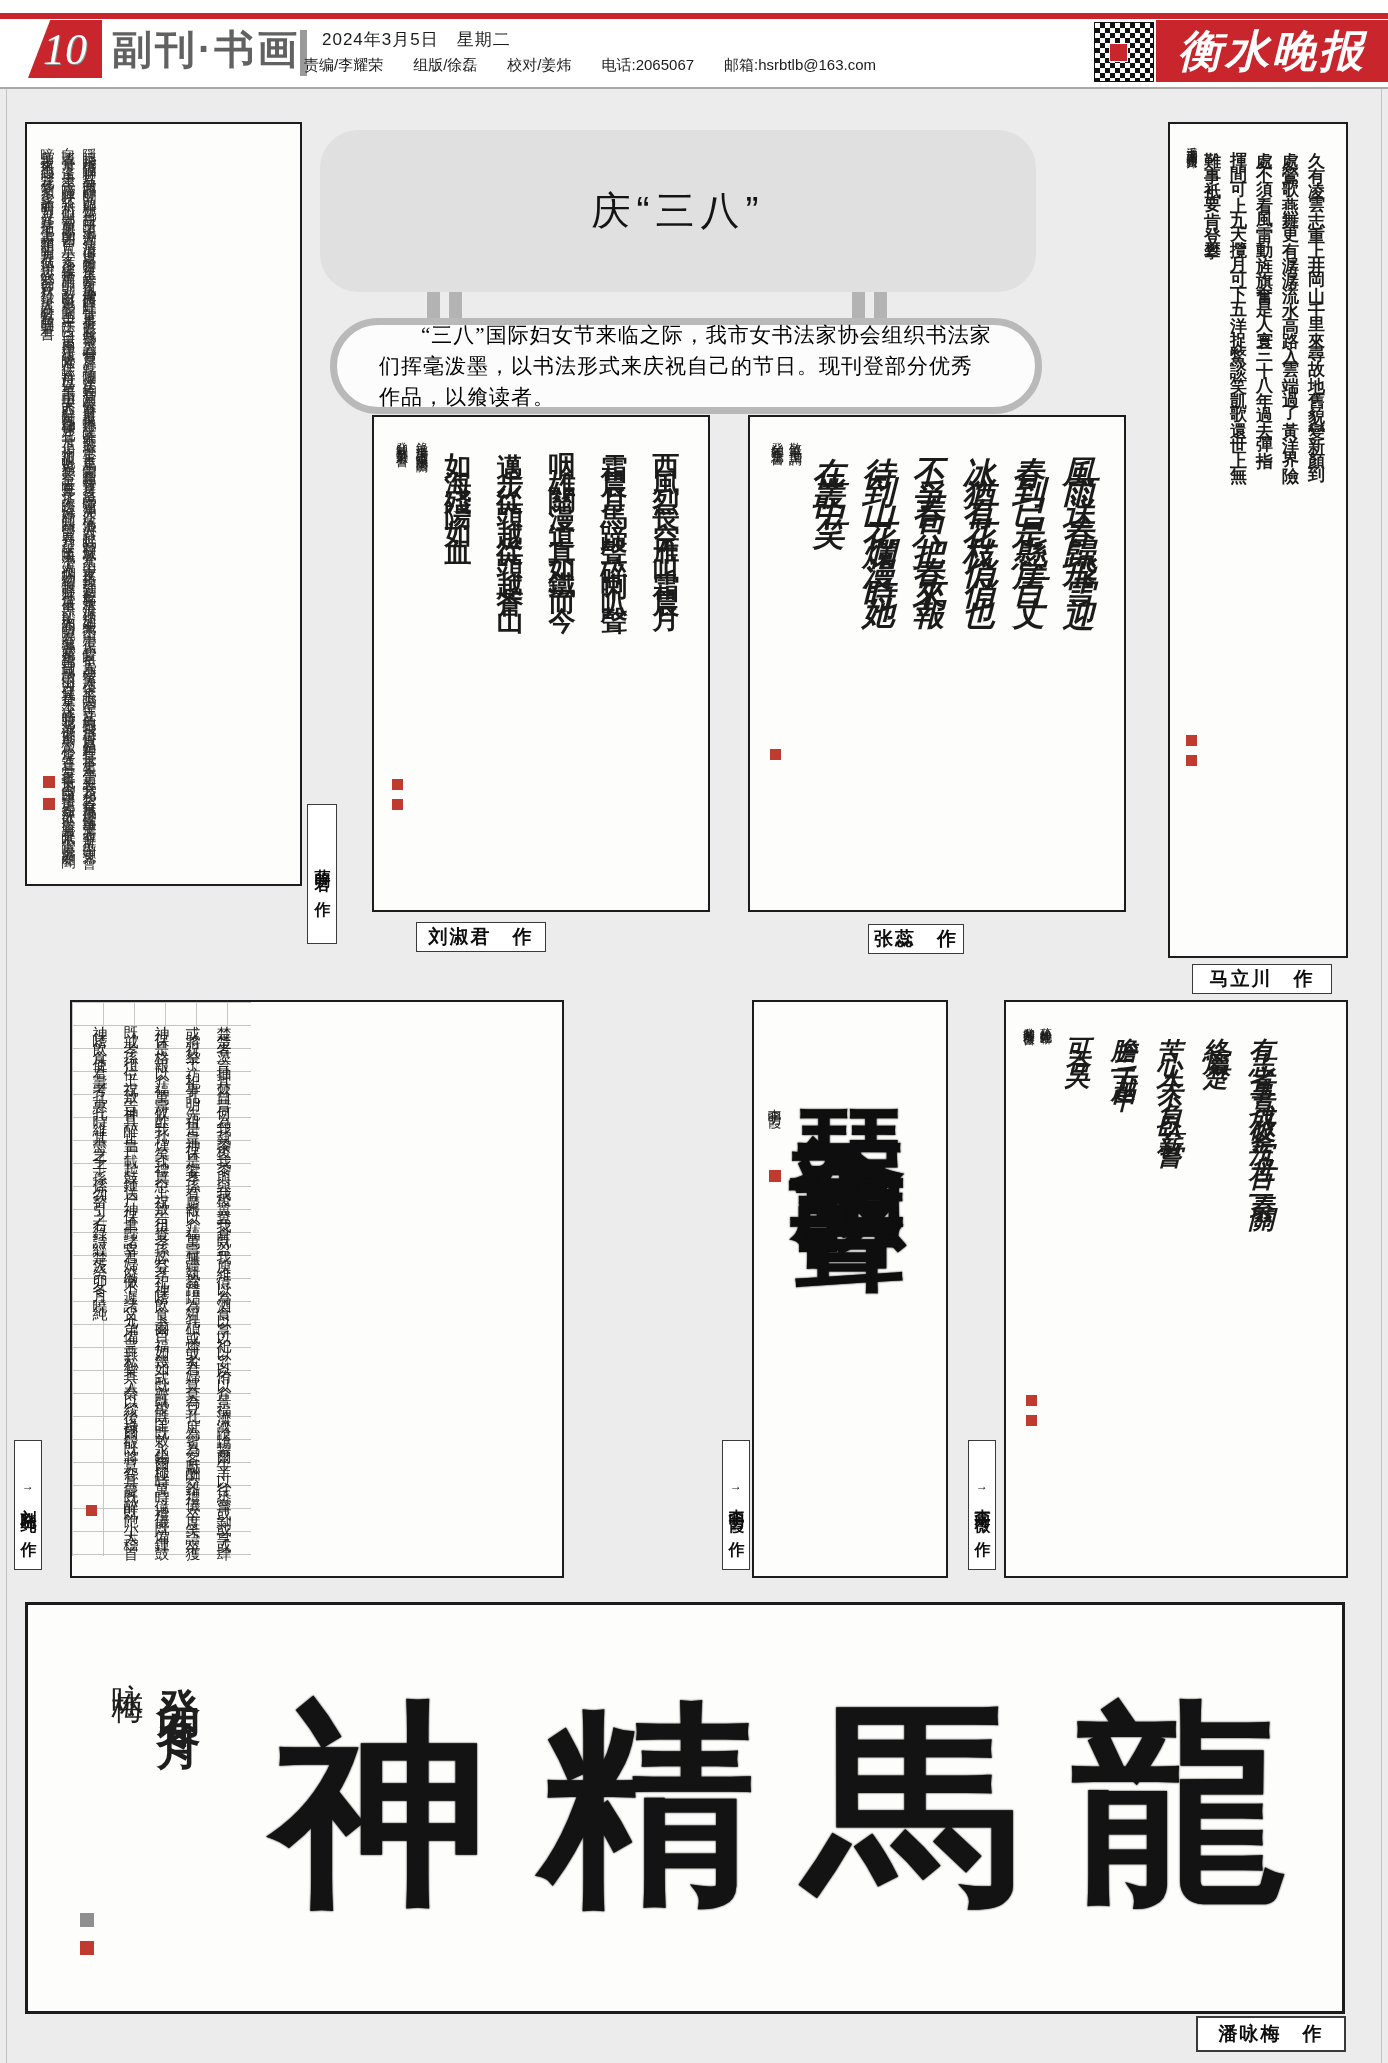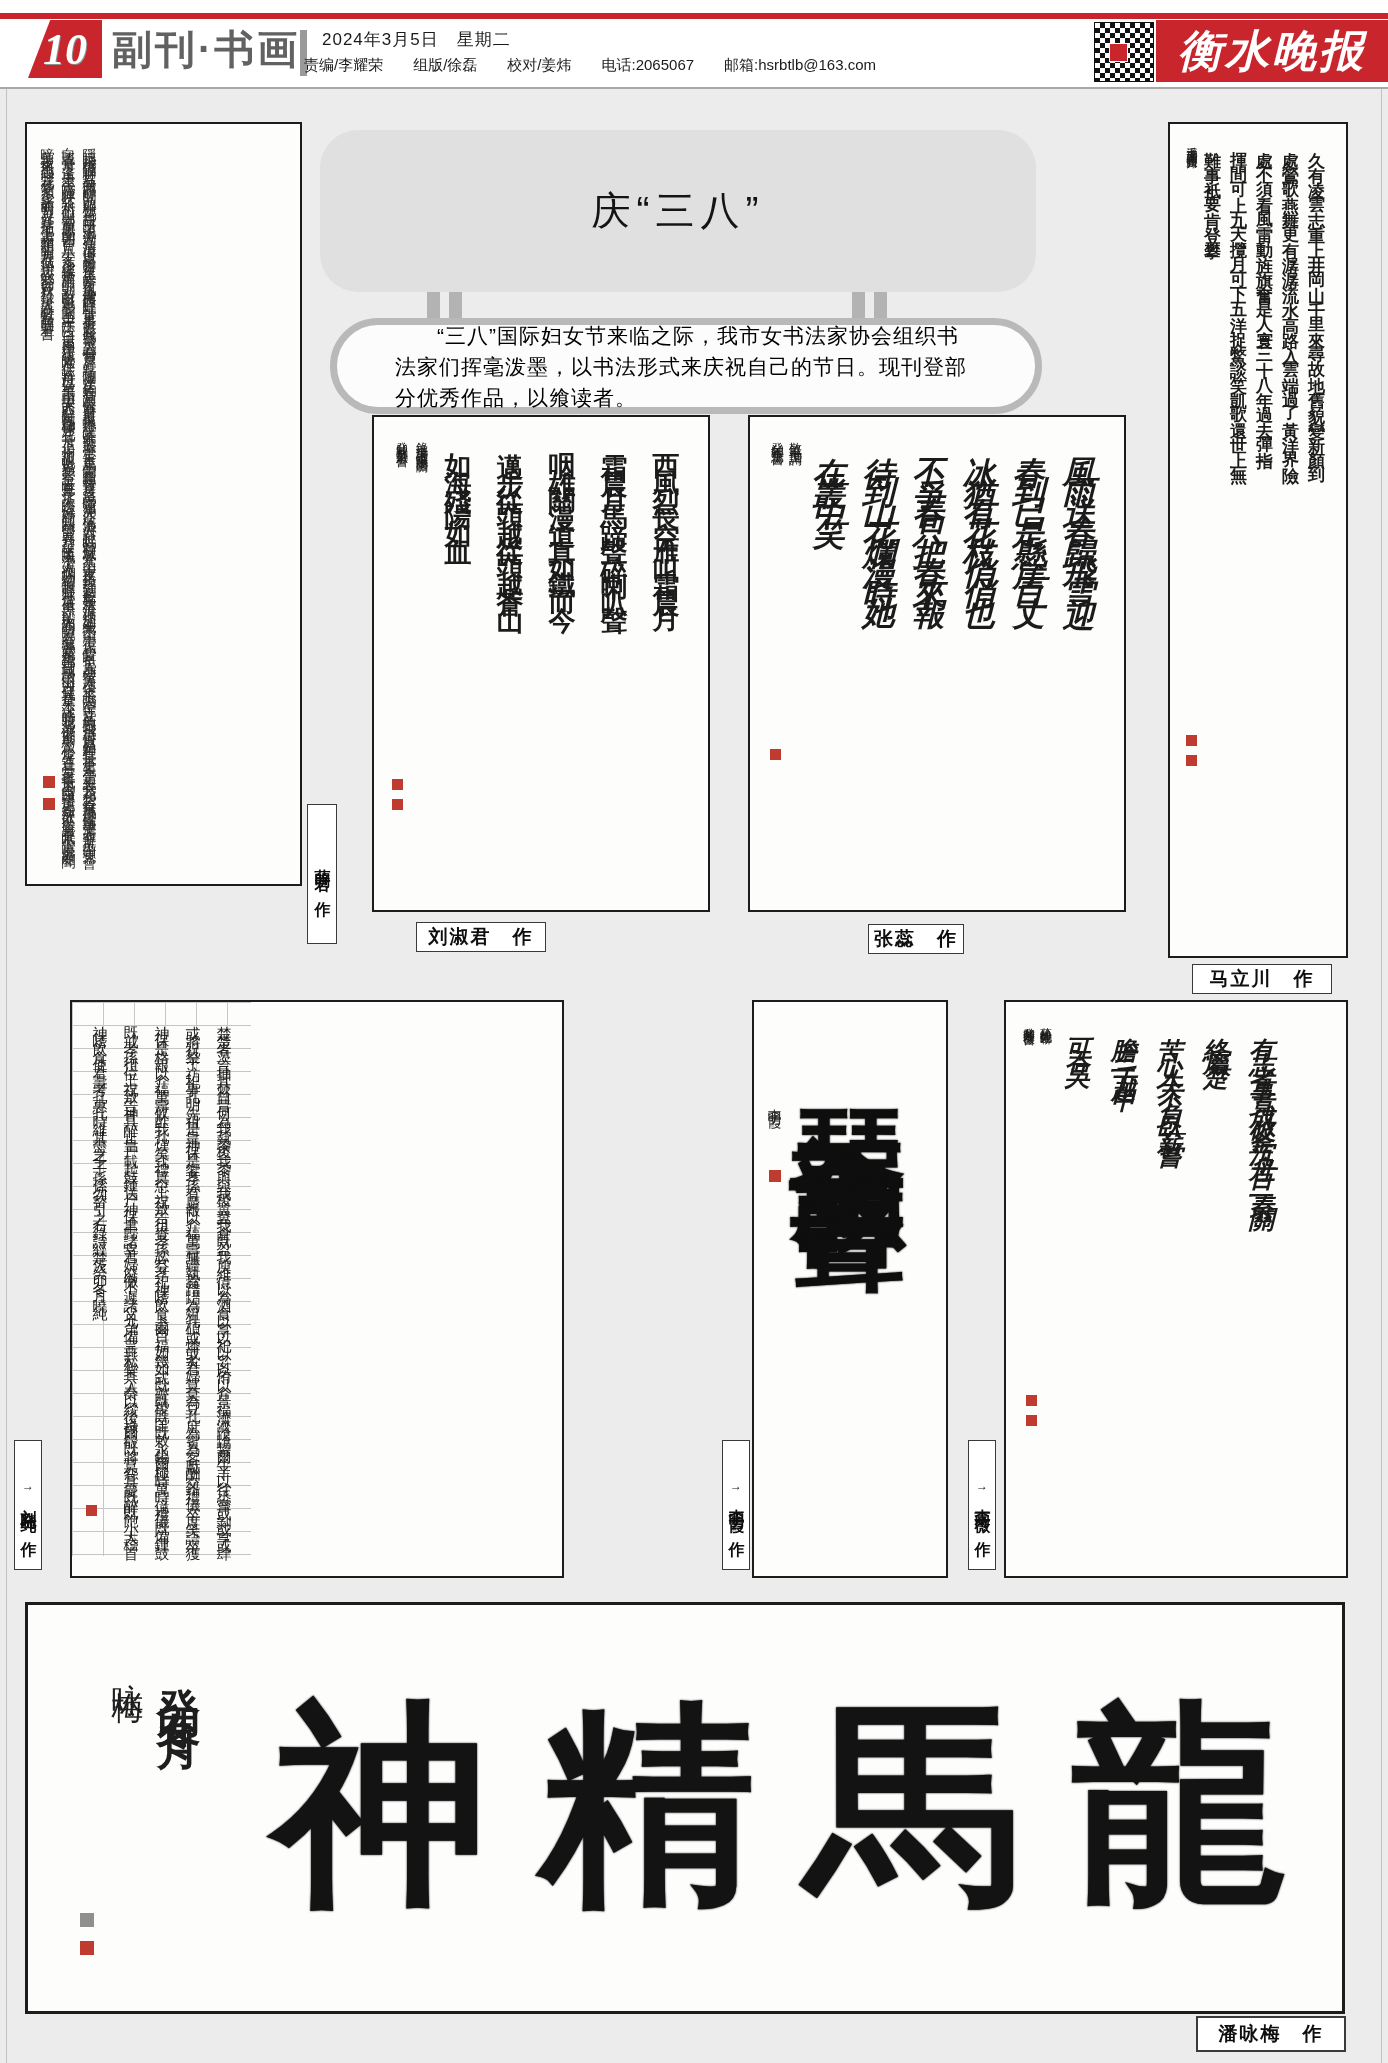--- a/index.html
+++ b/index.html
@@ -3,21 +3,21 @@
 <meta charset="utf-8">
 <style>
   html,body{margin:0;padding:0;}
   body{width:1388px;height:2063px;position:relative;background:#ffffff;
        font-family:"Liberation Sans",sans-serif;overflow:hidden;}
 
   
   .hdr-rule{position:absolute;top:13px;left:0;width:1388px;height:6px;background:#c9252d;}
   .pagenum-badge{position:absolute;left:28px;top:20px;width:74px;height:58px;background:#c9252d;
        clip-path:polygon(30% 0,100% 0,100% 100%,0 100%);display:flex;align-items:center;justify-content:center;}
-  .pagenum-badge span{color:#fff;font-size:44px;font-weight:bold;font-style:italic;
+  .pagenum-badge span{color:#fff;font-size:44px;font-weight:normal;font-style:italic;
        font-family:"Liberation Serif",serif;text-shadow:1px 1px 0 #8d8d8d;}
   .section-title{position:absolute;left:112px;top:22px;font-size:40px;font-weight:bold;color:#616161;letter-spacing:3px;}
   .hdr-divider{position:absolute;left:300px;top:30px;width:7px;height:46px;background:#9a9a9a;}
   .hdr-date{position:absolute;left:322px;top:28px;font-size:17px;color:#1a1a1a;letter-spacing:1px;}
   .hdr-staff{position:absolute;left:304px;top:56px;font-size:15px;color:#1a1a1a;}
   .qr{position:absolute;left:1094px;top:22px;width:58px;height:58px;border:1px solid #111;
       background:repeating-conic-gradient(#111 0% 25%,#fff 0% 50%) 0 0/10px 10px;}
   .qr .qr-seal{position:absolute;left:14px;top:20px;width:17px;height:17px;background:#c9252d;border:1px solid #fff;}
   .masthead{position:absolute;left:1156px;top:20px;width:232px;height:62px;background:#c9252d;
       display:flex;align-items:center;justify-content:center;}
@@ -33,22 +33,22 @@
   .title-box{position:absolute;left:320px;top:130px;width:716px;height:162px;background:#e0e0e0;border-radius:38px;
       display:flex;flex-direction:column;align-items:center;justify-content:center;}
   .kicker{font-size:39px;color:#141414;letter-spacing:6px;}
   .main-title{font-size:53px;font-weight:900;color:#0c0c0c;letter-spacing:2px;margin-top:6px;
       text-shadow:3px 3px 0 rgba(0,0,0,0.28);}
   .deco-pair{position:absolute;top:292px;width:36px;height:44px;display:flex;gap:9px;}
   .deco-pair i{display:block;width:13px;height:44px;background:#b3b3b3;}
   .intro-box{position:absolute;left:330px;top:318px;width:712px;height:96px;background:#fcfcfc;
       border:7px solid #b9b9b9;border-radius:52px;box-sizing:border-box;
       display:flex;align-items:center;}
-  .intro-text{font-family:Liberation Sans, sans-serif;font-size:21px;line-height:31px;color:#000;
-      margin:0 58px;text-indent:2em;letter-spacing:1px;}
+  .intro-text{font-family:Liberation Serif, serif;font-size:21px;line-height:31px;color:#000;
+      margin:0 42px;text-indent:2em;letter-spacing:1px;}
 
   
   .art{position:absolute;background:#fdfdfb;border:2px solid #1c1c1c;box-sizing:border-box;overflow:hidden;}
   .flow-v{writing-mode:vertical-rl;text-orientation:upright;font-family:"DejaVu Serif",serif;color:#2a2a2a;}
   .cols-v{writing-mode:vertical-rl;text-orientation:upright;font-family:"DejaVu Serif",serif;color:#1b1b1b;height:100%;}
   .cols-v .col{display:block;}
   .seal{position:absolute;background:#bf3b30;}
   .seal.gray{background:#8f8f8f;}
 
   

